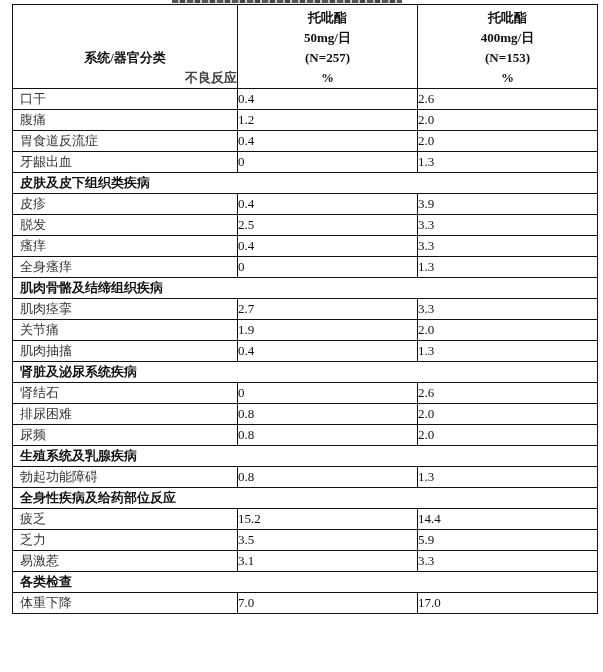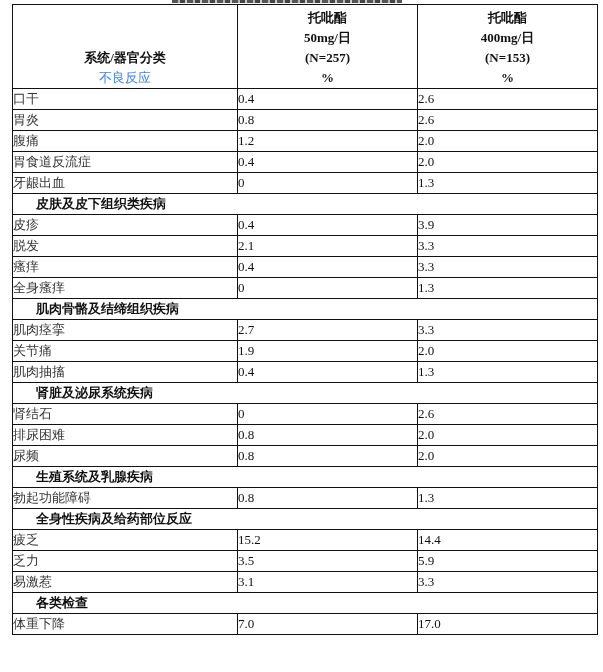--- a/index.html
+++ b/index.html
@@ -6,24 +6,24 @@
   body{width:603px;height:672px;overflow:hidden;position:relative;font-family:"Liberation Serif","DejaVu Serif",serif;color:#111;}
   .title-strip{position:absolute;left:172px;top:0;width:230px;height:4px;overflow:hidden;}
   .title-strip span{display:block;height:3px;background:repeating-linear-gradient(90deg,#555 0 6px,#bbb 6px 8px,#444 8px 13px,#ccc 13px 15px);}
   table{position:absolute;left:12px;top:4px;border-collapse:collapse;table-layout:fixed;width:585px;}
   td,th{border:1.5px solid #111;padding:0;font-size:13px;height:20px;line-height:20px;}
   col.c1{width:225px;} col.c2{width:180px;} col.c3{width:180px;}
   th{font-weight:bold;text-align:center;vertical-align:bottom;margin-top:48px;}
   .hdr-cell{height:83px;}
   .hdr-lines div{line-height:20px;}
   .hdr-left{text-align:center;}
-  .hdr-left .sub{font-weight:normal;color:#3b82f6;}
-  td.name{color:#333;}
+  .hdr-left .sub{font-weight:bold;color:#404040;text-align:right;}
+  td.name{padding-left:7px;color:#333;}
   td.val{}
-  td.cat{font-weight:bold;padding-left:23px;}
+  td.cat{font-weight:bold;padding-left:7px;}
 </style>
 </head>
 <body>
 
 <div class="title-strip">
     <span></span>
   </div>
 
 <table>
   <colgroup>
@@ -57,25 +57,20 @@
       </th>
     </tr>
   </thead>
   <tbody id="tbody">
       <tr>
         <td class="name">口干</td>
         <td class="val">0.4</td>
         <td class="val">2.6</td>
       </tr>
       <tr>
-        <td class="name">胃炎</td>
-        <td class="val">0.8</td>
-        <td class="val">2.6</td>
-      </tr>
-      <tr>
         <td class="name">腹痛</td>
         <td class="val">1.2</td>
         <td class="val">2.0</td>
       </tr>
       <tr>
         <td class="name">胃食道反流症</td>
         <td class="val">0.4</td>
         <td class="val">2.0</td>
       </tr>
       <tr>
@@ -86,21 +81,21 @@
       <tr>
         <td colspan="3" class="cat">皮肤及皮下组织类疾病</td>
       </tr>
       <tr>
         <td class="name">皮疹</td>
         <td class="val">0.4</td>
         <td class="val">3.9</td>
       </tr>
       <tr>
         <td class="name">脱发</td>
-        <td class="val">2.1</td>
+        <td class="val">2.5</td>
         <td class="val">3.3</td>
       </tr>
       <tr>
         <td class="name">瘙痒</td>
         <td class="val">0.4</td>
         <td class="val">3.3</td>
       </tr>
       <tr>
         <td class="name">全身瘙痒</td>
         <td class="val">0</td>

